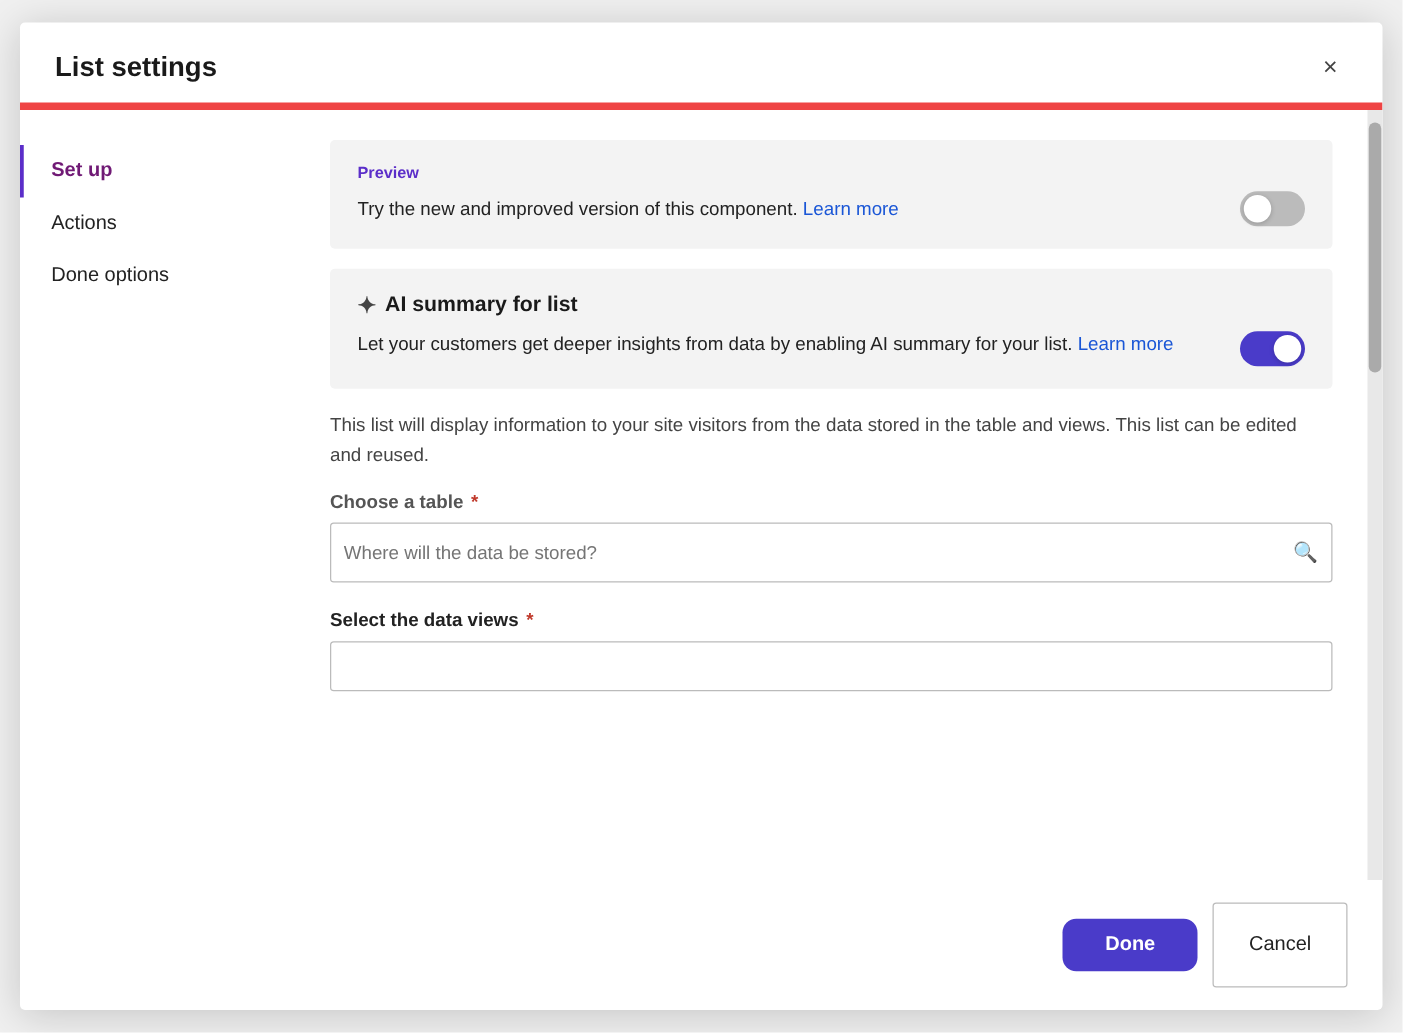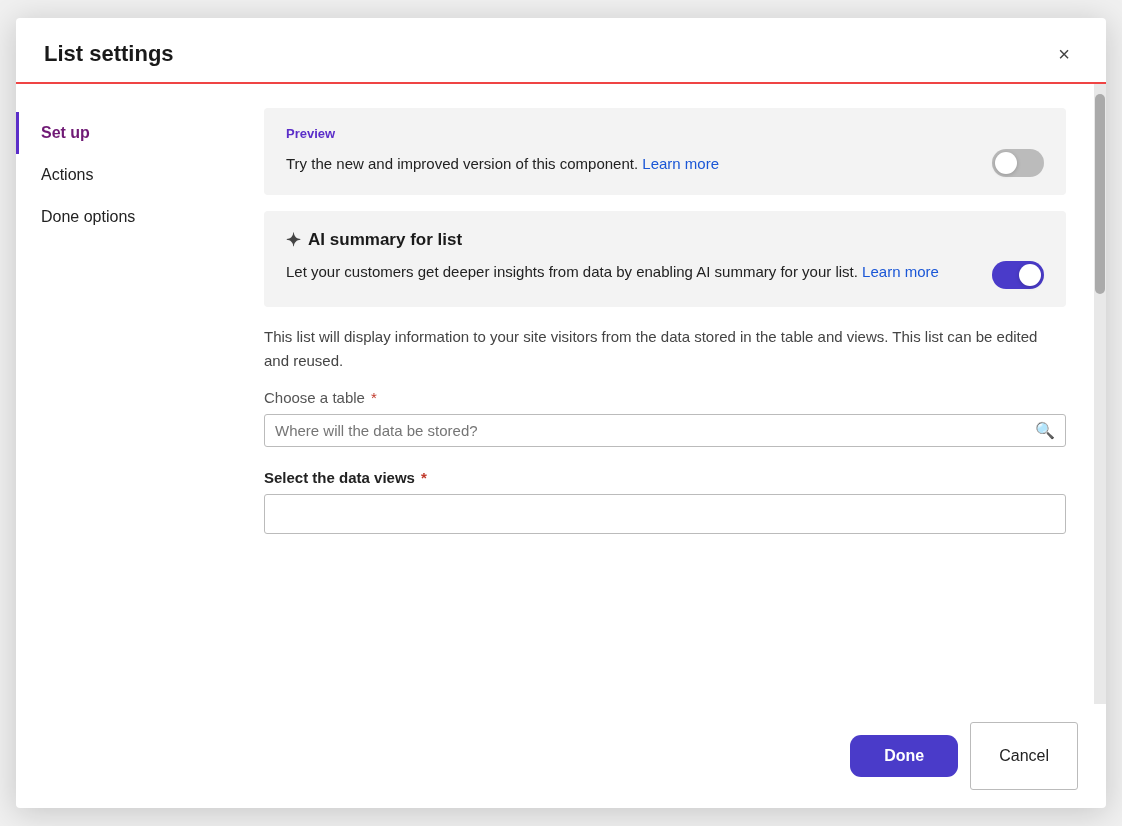--- a/index.html
+++ b/index.html
@@ -21,21 +21,21 @@
       display: flex;
       flex-direction: column;
       position: relative;
       overflow: hidden;
     }
     .dialog-header {
       display: flex;
       align-items: center;
       justify-content: space-between;
       padding: 22px 28px 14px 28px;
-      border-bottom: 2px solid #ef4444;
+      border-bottom: 6px solid #ef4444;
     }
     .dialog-title {
       font-size: 22px;
       font-weight: 600;
       color: #1a1a1a;
     }
     .close-btn {
       background: none;
       border: none;
       cursor: pointer;
@@ -185,33 +185,34 @@
     .info-text {
       font-size: 15px;
       color: #444;
       margin: 18px 0 16px 0;
       line-height: 1.6;
     }
     .field-label {
       font-size: 15px;
       color: #555;
       margin-bottom: 8px;
+      font-weight: bold;
     }
     .required-star {
       color: #c0392b;
       margin-left: 2px;
     }
     .input-wrap {
       display: flex;
       align-items: center;
       border: 1px solid #bbb;
       border-radius: 3px;
       background: #fff;
       padding: 0 10px;
-      height: 33px;
+      height: 48px;
       margin-bottom: 22px;
     }
     .input-wrap input {
       flex: 1;
       border: none;
       outline: none;
       font-size: 15px;
       color: #888;
       background: transparent;
     }

